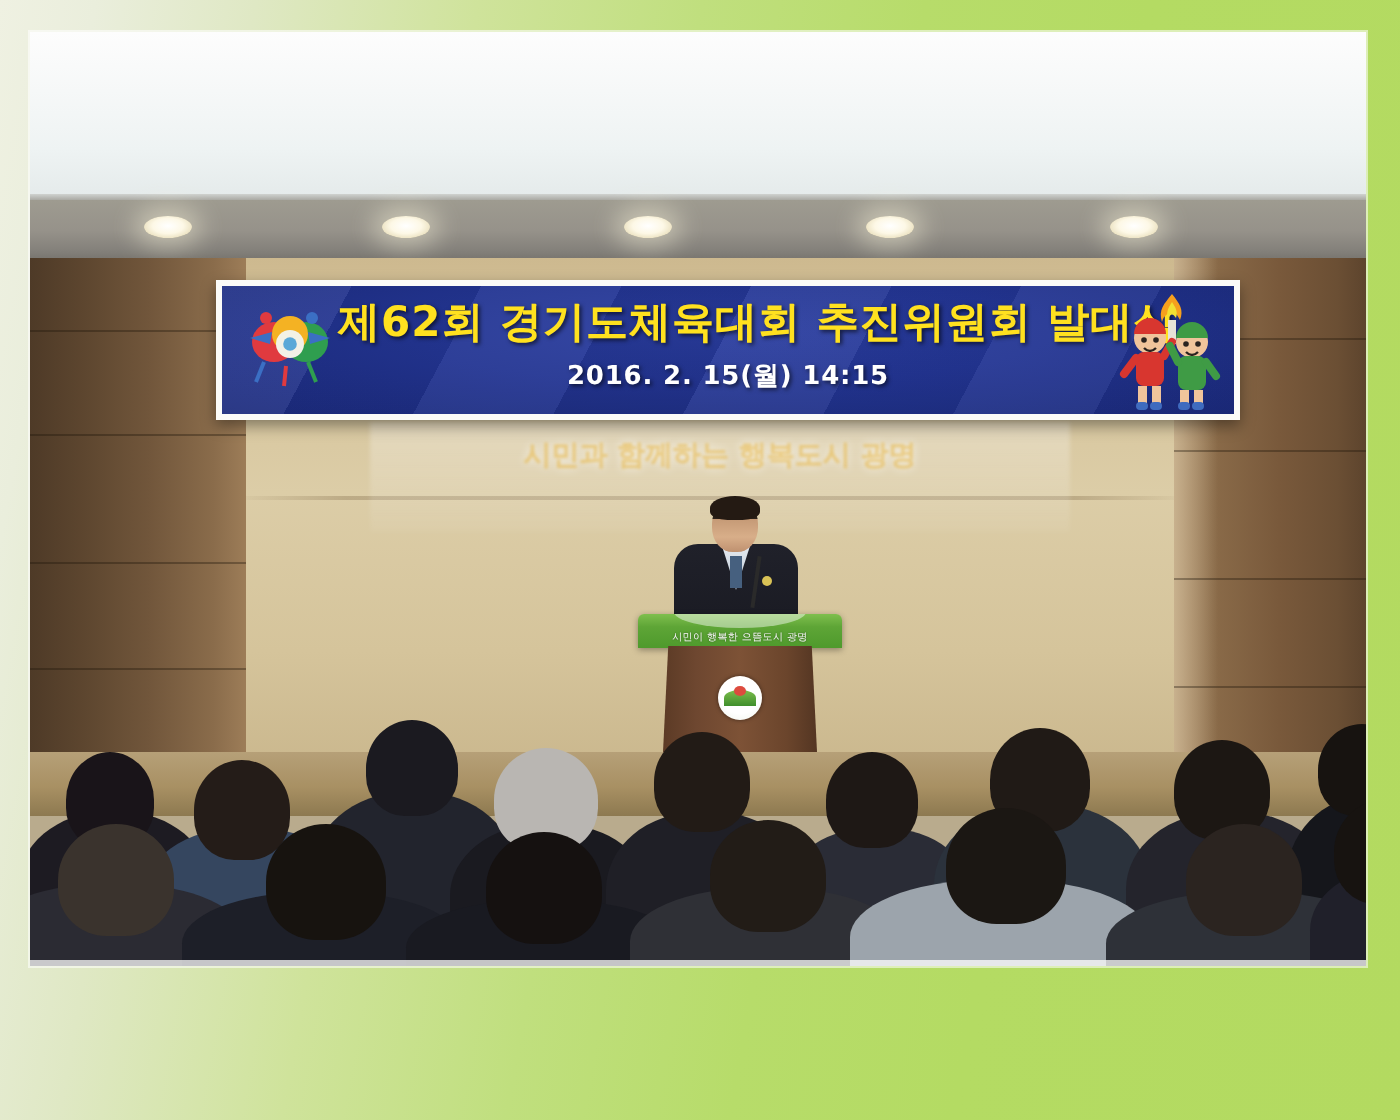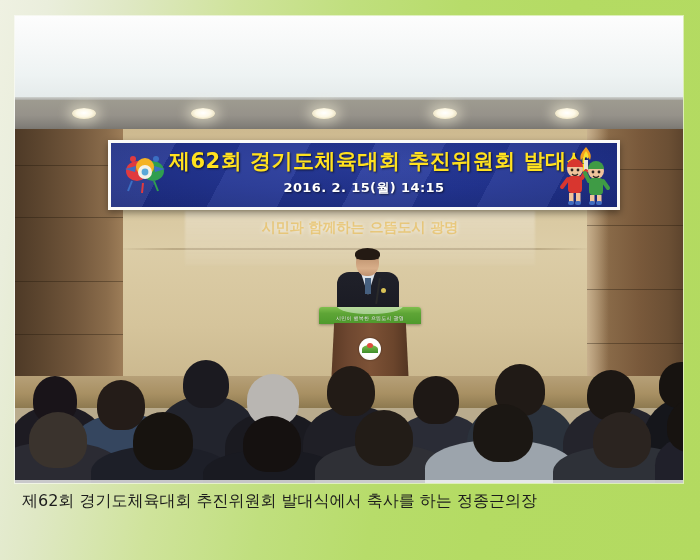--- a/index.html
+++ b/index.html
@@ -235,21 +235,21 @@
       <div class="seam" style="top:205px"></div>
     </div>
     <div class="wood-right">
       <div class="seam" style="top:40px"></div>
       <div class="seam" style="top:96px"></div>
       <div class="seam" style="top:160px"></div>
       <div class="seam" style="top:214px"></div>
     </div>
 
     <div id="screen-glow"></div>
-    <div id="screen-text">시민과 함께하는 으뜸도시 광명</div>
+    <div id="screen-text">시민과 함께하는 행복도시 광명</div>
 
     <div id="banner">
       <div class="inner">
 
         <div class="emb-left">
           <svg viewBox="0 0 44 42" width="44" height="42">
             <ellipse cx="14" cy="18" rx="11" ry="10" fill="#e03a3f"></ellipse>
             <ellipse cx="30" cy="18" rx="11" ry="10" fill="#2f9e4f"></ellipse>
             <ellipse cx="22" cy="14" rx="9" ry="9" fill="#f4b223"></ellipse>
             <circle cx="22" cy="19" r="7" fill="#f3f1e6"></circle>
@@ -368,15 +368,14 @@
       <div class="shoulders" style="left:538px;top:92px;width:142px;height:56px;background:#2e3138"></div>
       <div class="head" style="left:578px;top:58px;width:58px;height:56px;background:#2b2420"></div>
 
       <div class="shoulders" style="left:640px;top:80px;width:90px;height:68px;background:#20202a"></div>
       <div class="head" style="left:652px;top:46px;width:50px;height:52px;background:#171310"></div>
     </div>
 
     <div class="photo-edge"></div>
   </div>
 
-  <div id="caption">제62회 경기도체육대회 추진위원회 발대식에서 축사를 하는 정종근의장</div>
 
 </div>
 
 </body></html>

